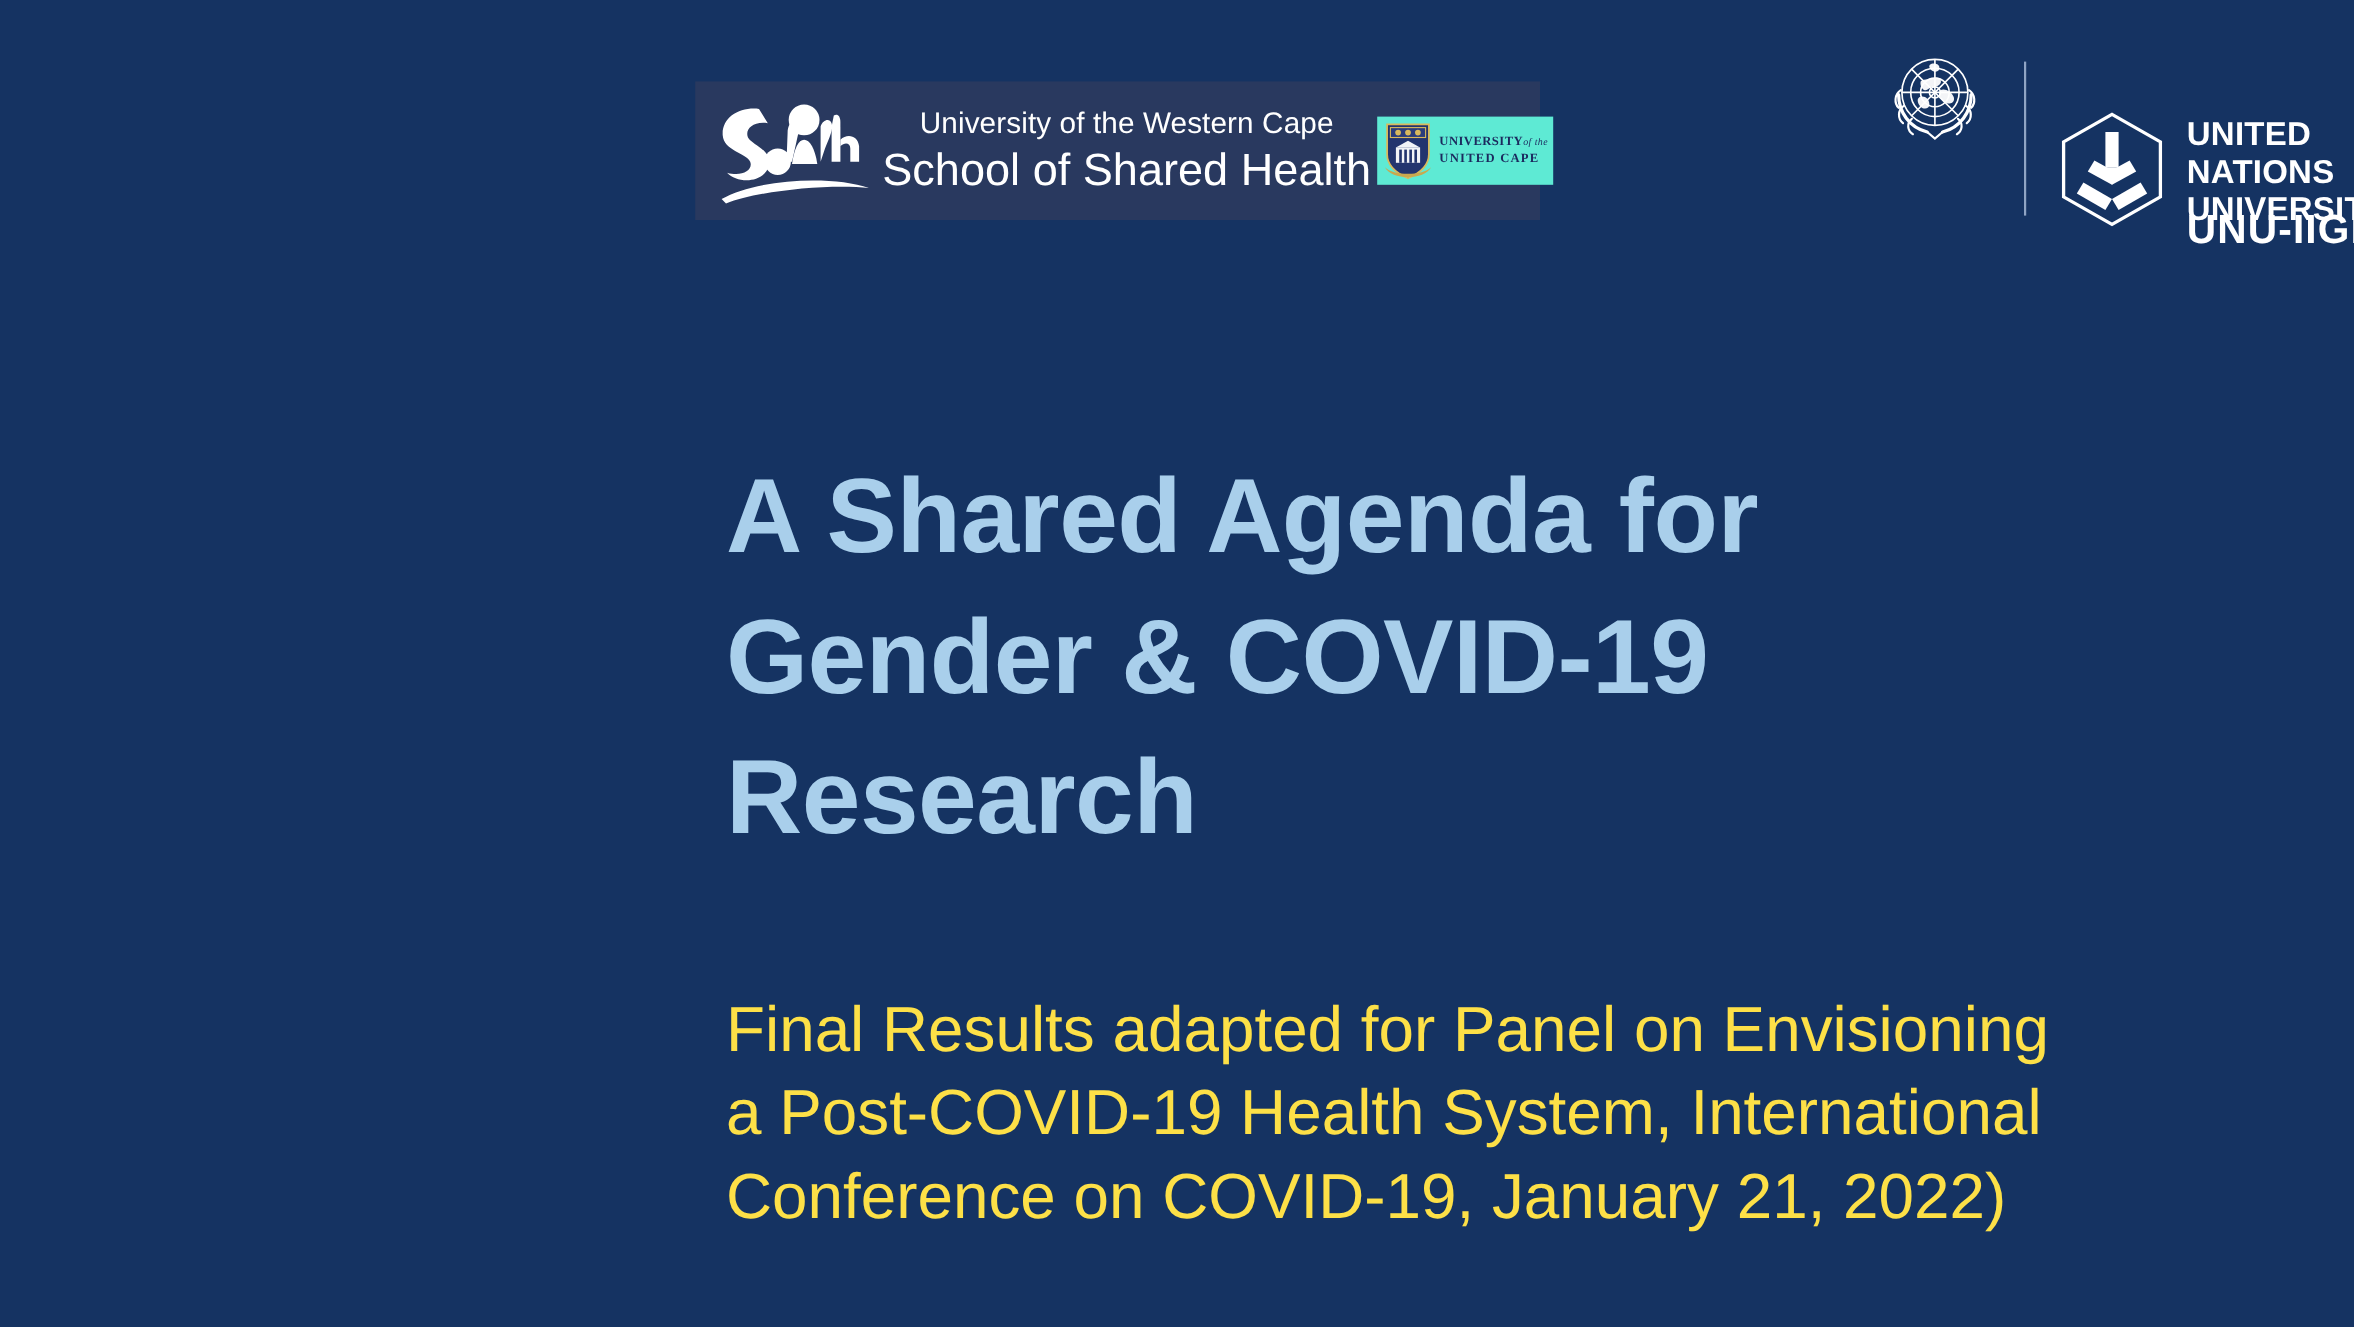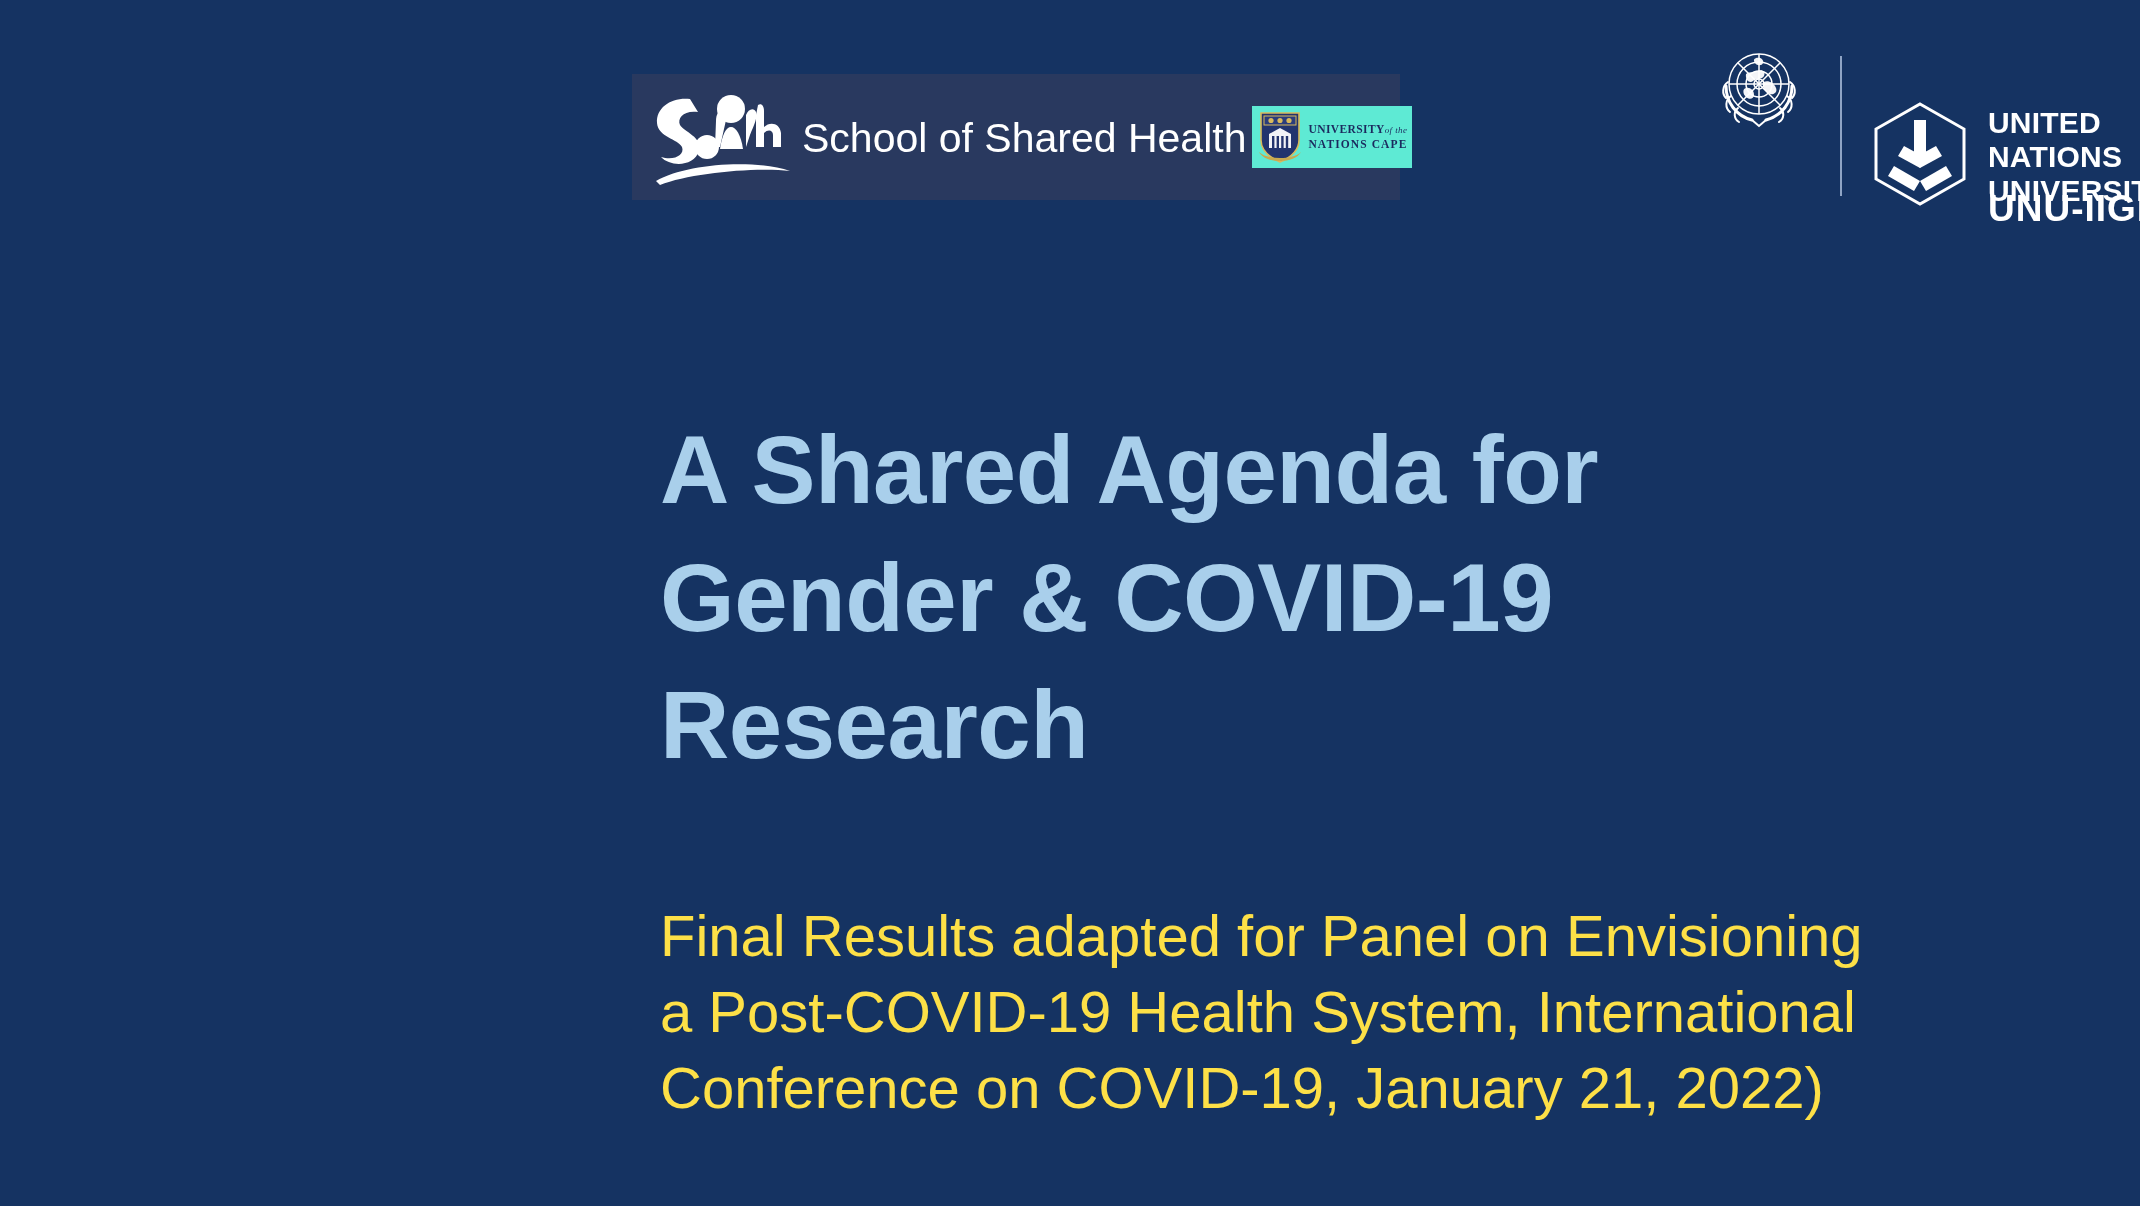--- a/index.html
+++ b/index.html
@@ -149,20 +149,21 @@
 
       <path d="M100 30 C102 24 108 22 110 27 C112 32 108 40 104 50 L100 62 Z" fill="#ffffff"></path>
 
       <path d="M112 20 C115 18 118 20 118 26 L118 62 L110 62 L110 30 Z" fill="#ffffff"></path>
       <path d="M118 42 C124 36 134 38 135 48 L135 62 L127 62 L127 50 C127 45 122 44 118 48 Z" fill="#ffffff"></path>
 
       <path d="M10 96 C40 78 110 74 144 86 C110 82 44 88 14 100 Z" fill="#ffffff"></path>
     </svg>
 
     <div class="uwc-text">
+      <div class="uwc-line1">University of the Western Cape</div>
       <div class="uwc-line2">School of Shared Health</div>
     </div>
 
     <div class="uwc-crest-box">
       <svg class="crest-shield" viewBox="0 0 46 54">
         <path d="M4 3 H42 V30 C42 42 30 49 23 52 C16 49 4 42 4 30 Z" fill="#23346e" stroke="#d9b95c" stroke-width="1.6"></path>
         <rect x="7" y="6" width="32" height="9" fill="#2b3d7c" stroke="#d9b95c" stroke-width="1"></rect>
         <circle cx="14" cy="10.5" r="2.6" fill="#d9b95c"></circle>
         <circle cx="23" cy="10.5" r="2.6" fill="#d9b95c"></circle>
         <circle cx="32" cy="10.5" r="2.6" fill="#d9b95c"></circle>
@@ -171,21 +172,21 @@
         <rect x="15" y="26" width="2.4" height="12" fill="#23346e"></rect>
         <rect x="19.6" y="26" width="2.4" height="12" fill="#23346e"></rect>
         <rect x="24.2" y="26" width="2.4" height="12" fill="#23346e"></rect>
         <rect x="28.8" y="26" width="2.4" height="12" fill="#23346e"></rect>
         <path d="M2 42 C10 50 36 50 44 42 C38 54 8 54 2 42 Z" fill="#c9a84f"></path>
       </svg>
       <div class="crest-words">
         <div class="crest-l1">
           <span>UNIVERSITY</span><i>of the</i>
         </div>
-        <div class="crest-l2">NATIONS CAPE</div>
+        <div class="crest-l2">UNITED CAPE</div>
       </div>
     </div>
   </div>
 
   <div class="unu-logo">
 
     <svg class="un-emblem" viewBox="0 0 106 106">
       <g fill="none" stroke="#ffffff" stroke-width="1.5">
         <circle cx="53" cy="46" r="30"></circle>
         <circle cx="53" cy="46" r="22"></circle>

